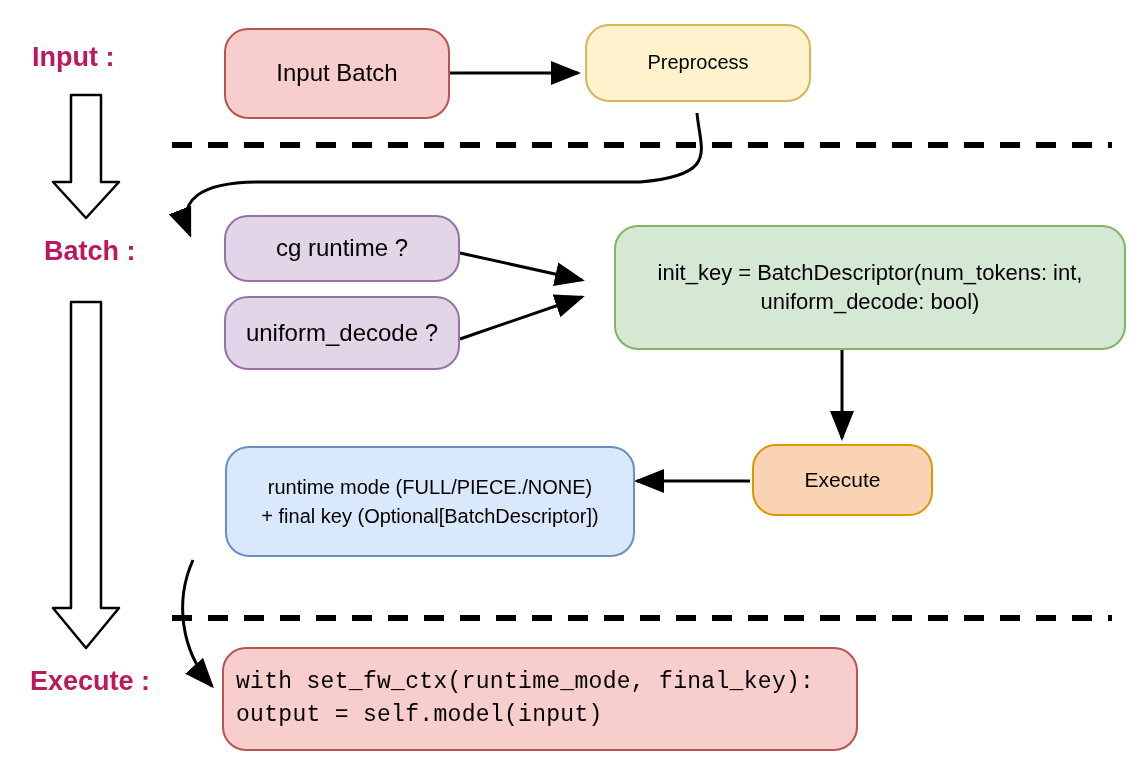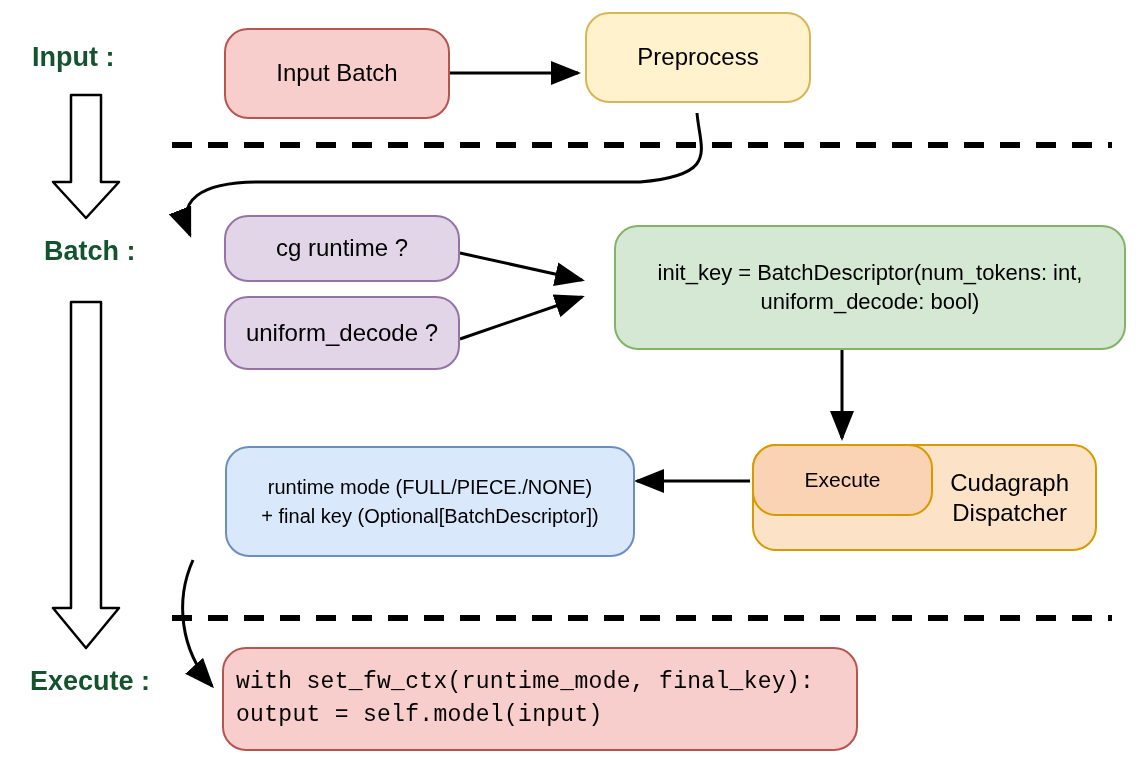--- a/index.html
+++ b/index.html
@@ -39,21 +39,21 @@
     border-width: 2px;
     border-radius: 24px;
     color: #000000;
     line-height: 1.28;
     white-space: pre-line;
   }
   .stage-label {
     position: absolute;
     font-weight: bold;
     font-size: 27px;
-    color: #14532d;
+    color: #be185d;
     white-space: nowrap;
   }
   .code-node {
     font-family: "Liberation Mono", monospace;
     font-size: 23px;
     justify-content: flex-start;
     text-align: left;
     padding-left: 12px;
     line-height: 1.42;
     letter-spacing: 0.3px;
@@ -92,37 +92,33 @@
     <path d="M 193,560 C 175,600 180,650 212,686" fill="none" stroke="#000000" stroke-width="3" marker-end="url(#arrowhead)"></path>
   </svg>
 
   <div class="stage-label" style="left:32px; top:42px;">Input :</div>
   <div class="stage-label" style="left:44px; top:236px;">Batch :</div>
   <div class="stage-label" style="left:18px; top:666px;margin-left:12px;">Execute :</div>
 
   <div class="node" style="left:224px; top:28px; width:226px; height:91px;
               background:#F8CECC; border-color:#B85450; font-size:24px;">Input Batch</div>
 
-  <div class="node" style="left:585px; top:12px; width:226px; height:91px;
-              background:#FFF2CC; border-color:#D6B656; font-size:24px;">Preprocess</div>
+  <div class="node" style="left:585px; top:24px; width:226px; height:78px;
+              background:#FFF2CC; border-color:#D6B656; font-size:20px;">Preprocess</div>
 
   <div class="node" style="left:224px; top:215px; width:236px; height:67px;
               background:#E1D5E7; border-color:#9673A6; font-size:24px;">cg runtime ?</div>
 
   <div class="node" style="left:224px; top:296px; width:236px; height:74px;
               background:#E1D5E7; border-color:#9673A6; font-size:24px;">uniform_decode ?</div>
 
   <div class="node" style="left:614px; top:225px; width:512px; height:125px;
               background:#D5E8D4; border-color:#82B366; font-size:22px;">init_key = BatchDescriptor(num_tokens: int,
 uniform_decode: bool)</div>
 
-  <div class="node" style="left:752px; top:444px; width:345px; height:107px;
-              background:#FCE3C8; border-color:#D79B00; font-size:24px;
-              justify-content:flex-end; padding-right:26px; line-height:1.22;">Cudagraph
-Dispatcher</div>
 
   <div class="node" style="left:752px; top:444px; width:181px; height:72px;
               background:#FAD3B5; border-color:#D79B00; font-size:21px;">Execute</div>
 
   <div class="node" style="left:225px; top:446px; width:410px; height:111px;
               background:#DAE8FC; border-color:#6C8EBF; font-size:20px;
               line-height:1.42;">runtime mode (FULL/PIECE./NONE)
 + final key (Optional[BatchDescriptor])</div>
 
   <div class="node code-node" style="left:222px; top:647px; width:636px; height:104px;

